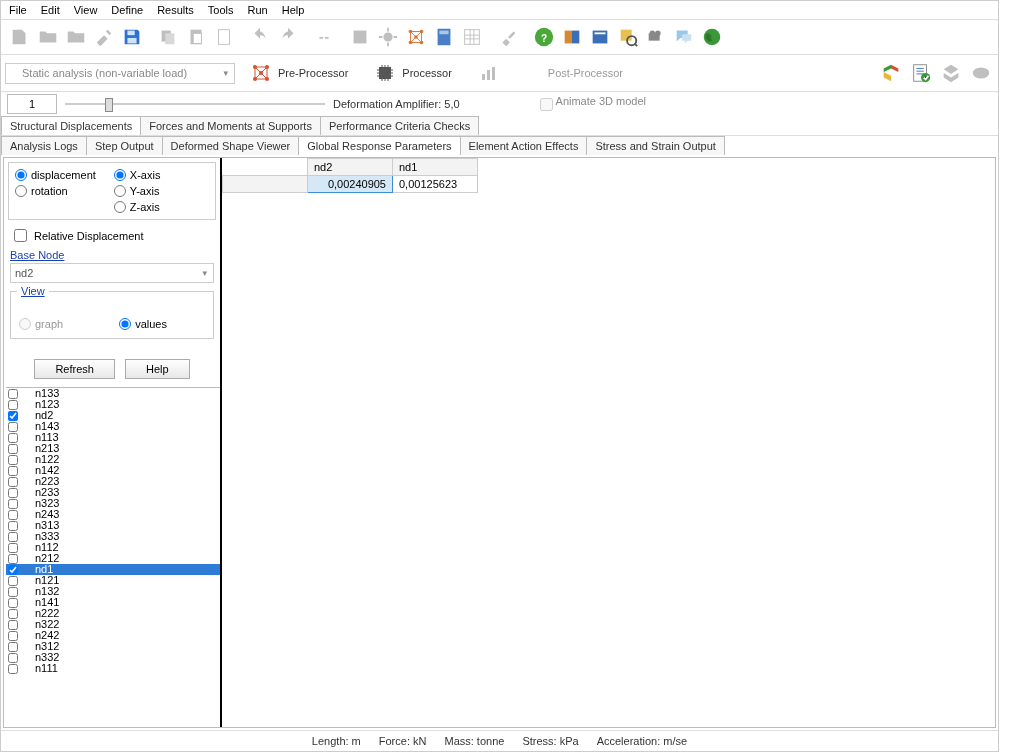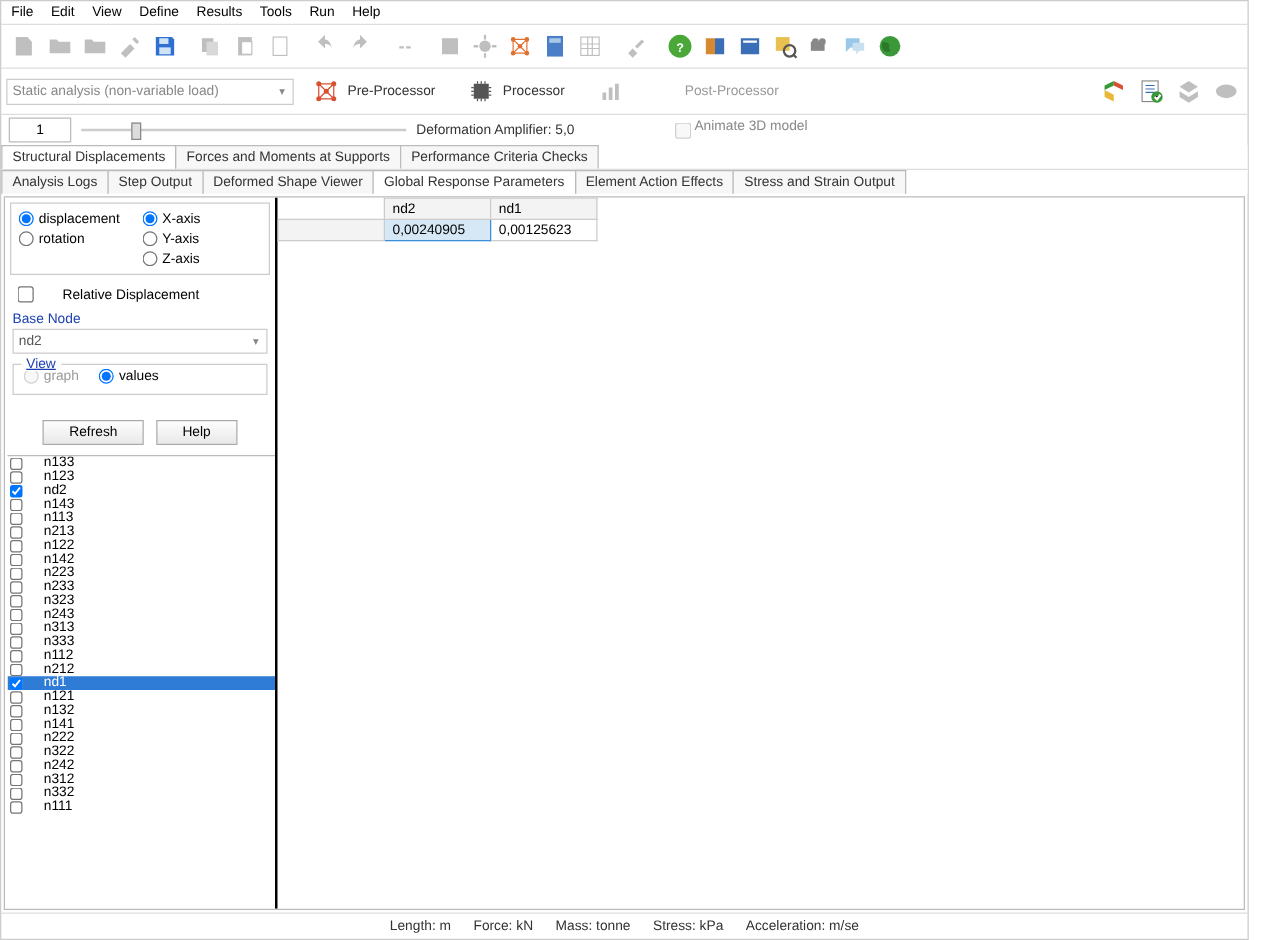--- a/index.html
+++ b/index.html
@@ -10,21 +10,21 @@
 .menubar { display: flex; gap: 14px; padding: 3px 8px; }
 .menubar span { cursor: default; }
 
 
 .toolbar1 { display: flex; align-items: center; gap: 2px; padding: 4px 6px; border-top: 1px solid #ddd; }
 .toolbar1 .sep { width: 6px; }
 .tb-btn { width: 26px; height: 26px; display: flex; align-items: center; justify-content: center; }
 .tb-btn svg { width: 22px; height: 22px; }
 
 .toolbar2 { display: flex; align-items: center; gap: 4px; padding: 4px 4px; border-top: 1px solid #ddd; }
-.combo { border: 1px solid #ccc; background: #fff; height: 21px; display: flex; align-items: center; padding: 0 4px; color: #888; width: 230px; position: relative; }
+.combo { border: 1px solid #ccc; background: #fff; height: 21px; display: flex; align-items: center; padding: 0 16px; color: #888; width: 230px; position: relative; }
 .combo::after { content: "▾"; position: absolute; right: 6px; color: #888; font-size: 9px; }
 .proc-btn { display: flex; align-items: center; gap: 6px; padding: 2px 10px; border: 1px solid transparent; }
 .proc-btn span.lbl { color: #333; }
 .proc-btn.disabled span.lbl { color: #999; margin-left: 42px; }
 
 .toolbar3 { display: flex; align-items: center; gap: 8px; padding: 2px 6px; border-top: 1px solid #ddd; }
 .spinner { border: 1px solid #bbb; width: 50px; height: 20px; display: flex; align-items: center; justify-content: center; }
 .slider { flex: 0 0 260px; height: 18px; position: relative; }
 .slider .track { position: absolute; top: 8px; left: 0; right: 0; height: 2px; background: #ccc; }
 .slider .thumb { position: absolute; top: 3px; left: 40px; width: 8px; height: 14px; background: #ddd; border: 1px solid #888; }
@@ -37,40 +37,40 @@
 .tab.active { background: #fff; position: relative; z-index: 2; }
 .tabs-row.row2 { border-top: none; }
 
 
 .main { flex: 1; display: flex; border: 1px solid #bbb; margin: 2px; overflow: hidden; }
 .left-panel { width: 218px; display: flex; flex-direction: column; border-right: 2px solid #000000; }
 .opts-box { border: 1px solid #ccc; margin: 4px; padding: 6px; display: flex; gap: 18px; }
 .opts-col { display: flex; flex-direction: column; gap: 4px; }
 .radio { display: flex; align-items: center; gap: 4px; }
 .radio input { margin:0; width:12px; height:12px; }
-.chk-row { display: flex; align-items: center; gap: 20px; margin: 2px 6px; }
-.base-label { color: #1a3fb0; margin: 2px 6px; }
+.chk-row { display: flex; align-items: center; gap: 4px; margin: 2px 6px; }
+.base-label { color: #1a3fb0; text-decoration: underline; margin: 2px 6px; }
 .base-combo { border: 1px solid #ccc; margin: 0 6px 6px; height: 20px; display: flex; align-items: center; padding: 0 4px; color: #555; position: relative; }
 .base-combo::after { content:"▾"; position:absolute; right:6px; color:#888; font-size:9px;}
 .view-box { border: 1px solid #ccc; margin: 2px 6px; padding: 2px 8px 8px; position: relative; }
 .view-box .legend { position: absolute; top: -7px; left: 6px; background: #fff; padding: 0 4px; color: #1a3fb0; text-decoration: underline; }
-.view-opts { display: flex; gap: 16px; margin-top: 1px; }
+.view-opts { display: flex; gap: 56px; margin-top: 24px; }
 .btn-row { display: flex; gap: 10px; justify-content: center; margin: 18px 0 8px; }
 .btn { border: 1px solid #aaa; background: linear-gradient(#fefefe,#e8e8e8); padding: 3px 20px; }
 
 .node-list { flex: 1; border-top: 1px solid #bbb; overflow-y: scroll; margin: 0 0 0 2px; }
 .node-item { display: flex; align-items: center; gap: 17px; padding: 0 2px; height: 11px; line-height: 11px; }
 .node-item input { width: 10px; height: 10px; margin:0; }
 .node-item.selected { background: #2e7cd6; color: #fff; }
 
 .right-panel { flex: 1; padding: 0; }
 .data-table { border-collapse: collapse; }
 .data-table th, .data-table td { border: 1px solid #ccc; padding: 2px 6px; text-align: left; width: 85px; background: #fff;}
 .data-table th { background: #f3f3f3; font-weight: normal; }
-.data-table td.sel { background: #d6e8f5; border: 1px solid #3a8fd8; }
+.data-table td.sel { background: #d6e8f5; border: 1px solid #3a8fd8; text-align: right; }
 
 
 .statusbar { display: flex; justify-content: center; gap: 18px; padding: 4px 10px; border-top: 1px solid #ddd; color: #333; }
 
 
 .node-list::-webkit-scrollbar { width: 16px; }
 .node-list::-webkit-scrollbar-track { background: #efefef; }
 .node-list::-webkit-scrollbar-thumb { background: #c8c8c8; border: 1px solid #aaa; }
 </style>
 </head>

